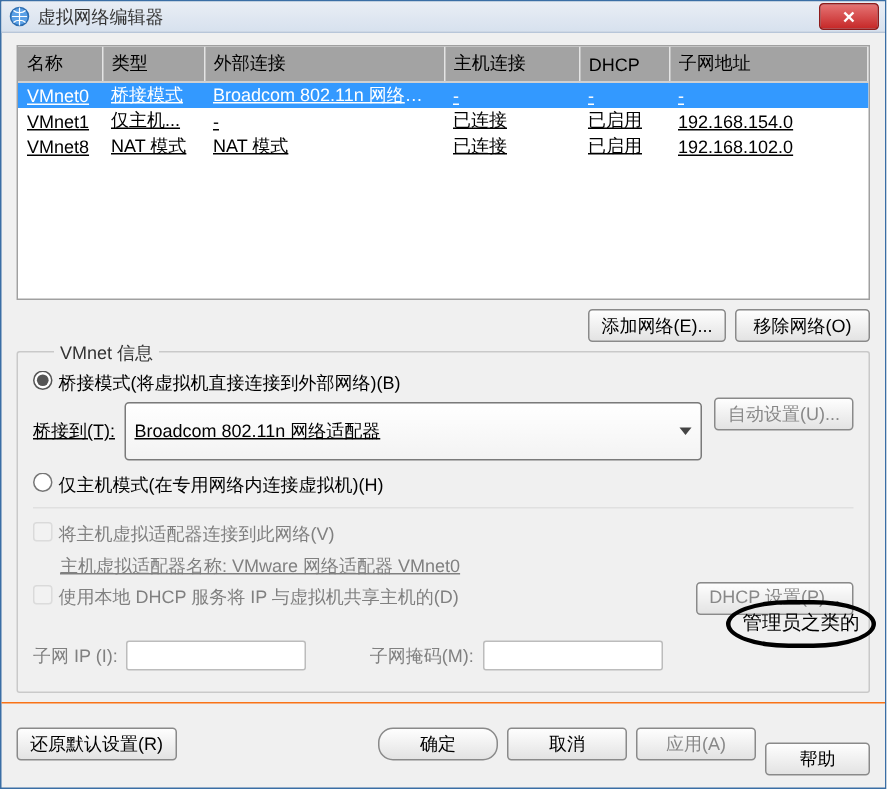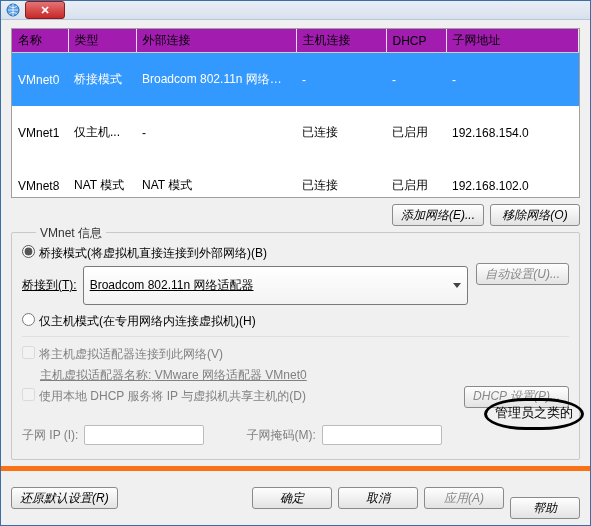--- a/index.html
+++ b/index.html
@@ -5,58 +5,59 @@
   * { box-sizing: border-box; margin: 0; padding: 0; }
   body { font-family: "Microsoft YaHei", Tahoma, sans-serif; font-size: 12px; background: #fff; }
   .window { width: 591px; height: 526px; border: 1px solid #3a6ea5; background: #f0f0f0; display: flex; flex-direction: column; }
   .titlebar { height: 24px; background: linear-gradient(#e9eef5,#d7e1ee); border-bottom: 1px solid #b8c6d9; display: flex; align-items: center; padding: 0 4px; }
   .titlebar .icon { width: 16px; height: 16px; margin-right: 4px; display:inline-flex; align-items:center; justify-content:center;}
   .titlebar .title { flex: 1; color: #333; }
   .close-btn { width: 40px; height: 18px; background: linear-gradient(#e57373,#c62828); border: 1px solid #8e1b1b; border-radius: 3px; display:flex; align-items:center; justify-content:center; color:#fff; font-weight:bold; font-size:11px;}
   .content { flex:1; padding: 8px 10px 6px; display:flex; flex-direction:column; gap:6px; }
   .table-box { border:1px solid #a0a0a0; background:#fff; height:170px; overflow:hidden; }
   table { width:100%; border-collapse:collapse; table-layout:fixed; }
-  th { text-align:left; font-weight:normal; padding:3px 6px; border-bottom:1px solid #d0d0d0; border-right:1px solid #e4e4e4; background:#a21caf; }
-  td { padding:18px 6px; white-space:nowrap; overflow:hidden; text-overflow:ellipsis; }
+  th { text-align:left; font-weight:normal; padding:3px 6px; border-bottom:1px solid #d0d0d0; border-right:1px solid #e4e4e4; background:#a3a3a3; }
+  td { padding:0 6px; white-space:nowrap; overflow:hidden; text-overflow:ellipsis;text-decoration:underline; }
   tr.selected td { background:#3399ff; color:#fff; }
   .c1{width:56px}.c2{width:68px}.c3{width:160px}.c4{width:90px}.c5{width:60px}.c6{width:auto}
   .btn-row { display:flex; justify-content:flex-end; gap:6px; }
-  .btn { min-width:90px; height:22px; padding:0 8px; border:1px solid #8a8a8a; border-radius:3px; background:linear-gradient(#fefefe,#e3e3e3); font-size:12px; display:inline-flex; align-items:center; justify-content:center;font-style:italic; }
+  .btn { min-width:90px; height:22px; padding:0 8px; border:1px solid #8a8a8a; border-radius:3px; background:linear-gradient(#fefefe,#e3e3e3); font-size:12px; display:inline-flex; align-items:center; justify-content:center; }
   .btn.small{min-width:80px;}
   .btn.disabled { color:#888; }
   .group { border:1px solid #c9c9c9; padding:8px 10px 10px; position:relative; border-radius:2px; }
   .group-title { position:absolute; top:-8px; left:8px; background:#f0f0f0; padding:0 4px; color:#333;margin-left:16px; }
   .radio-row, .check-row, .field-row { display:flex; align-items:center; gap:6px; margin:4px 0; }
   .radio-row label, .check-row label { display:flex; align-items:flex-start; gap:4px; }
   .combo { flex:1; height:39px; border:1px solid #7a7a7a; background:linear-gradient(#fff,#f3f3f3); border-radius:3px; display:flex; align-items:center; padding:0 6px; justify-content:space-between; }
   .combo .chev { width:0;height:0;border-left:4px solid transparent;border-right:4px solid transparent;border-top:5px solid #444;}
   .sub-block { margin-left:18px;text-decoration:underline; }
   .dim { color:#808080; }
   .text-input { width:120px; height:20px; border:1px solid #bcbcbc; background:#fff; border-radius:2px; }
   .bridge-line{display:flex;align-items:center;gap:6px;margin:4px 0;}
   .side-btn-col{display:flex;flex-direction:column;gap:8px;align-items:flex-end;}
   .row-split{display:flex;gap:8px;}
   .grow{flex:1;}
   .annot { position:absolute; right:6px; bottom:36px; border:3px solid #000; border-radius:50%/60%; padding:3px 8px 5px; font-size:13px; }
-  .footer { display:flex; align-items:center; gap:6px; padding:6px 10px 8px; border-top:5px solid #f97316; }
+  .footer { display:flex; align-items:center; gap:6px; padding:6px 10px 8px; border-top:1px solid #f97316; }
   .footer .spacer{flex:1;}
   input[type=radio],input[type=checkbox]{accent-color:#555;}
   input[type=radio]:disabled,input[type=checkbox]:disabled{opacity:.6;}
 </style>
 </head>
 <body>
 
 <div class="window">
   <div class="titlebar">
     <span class="icon">
       <svg width="14" height="14" viewBox="0 0 14 14">
           <circle cx="7" cy="7" r="6" fill="#5aa0e6" stroke="#2b6cb0"></circle>
           <path d="M2 7h10M7 1v12M3 3c2 2 6 2 8 0M3 11c2-2 6-2 8 0" stroke="#fff" stroke-width="0.8" fill="none"></path>
         </svg>
     </span>
+    <span class="title">虚拟网络编辑器</span>
     <div class="close-btn">✕</div>
   </div>
 
   <div class="content" style="position:relative;">
     <div class="table-box">
       <table>
         <thead>
             <tr id="thead-row">
               <th class="c1">名称</th>
               <th class="c2">类型</th>
@@ -163,18 +164,18 @@
         <input class="text-input" disabled="" style="">
       </div>
     </div>
 
     <div class="annot">管理员之类的</div>
   </div>
 
   <div class="footer">
     <button class="btn">还原默认设置(R)</button>
     <div class="spacer"></div>
-    <button class="btn" style="min-width:80px;">确定</button>
+    <button class="btn" style="min-width:80px;border-radius:10px;">确定</button>
     <button class="btn" style="min-width:80px;">取消</button>
     <button class="btn disabled" style="min-width:80px;">应用(A)</button>
     <button class="btn" style="min-width:70px;margin-top:20px;">帮助</button>
   </div>
 </div>
 
 </body></html>

